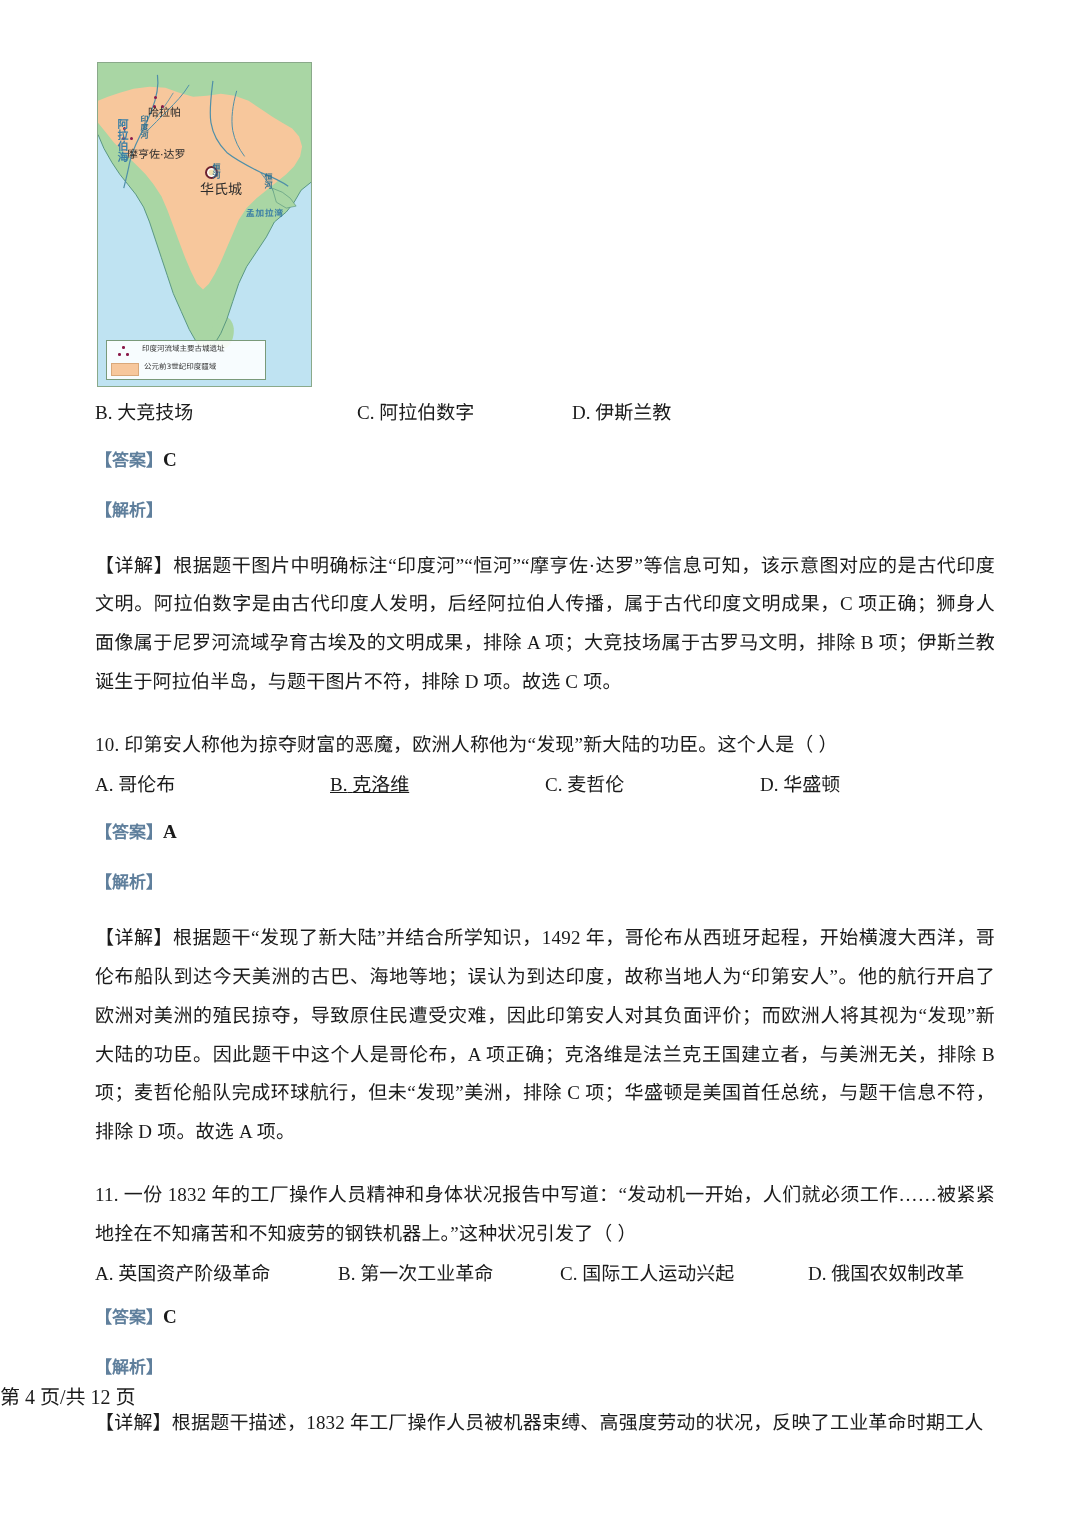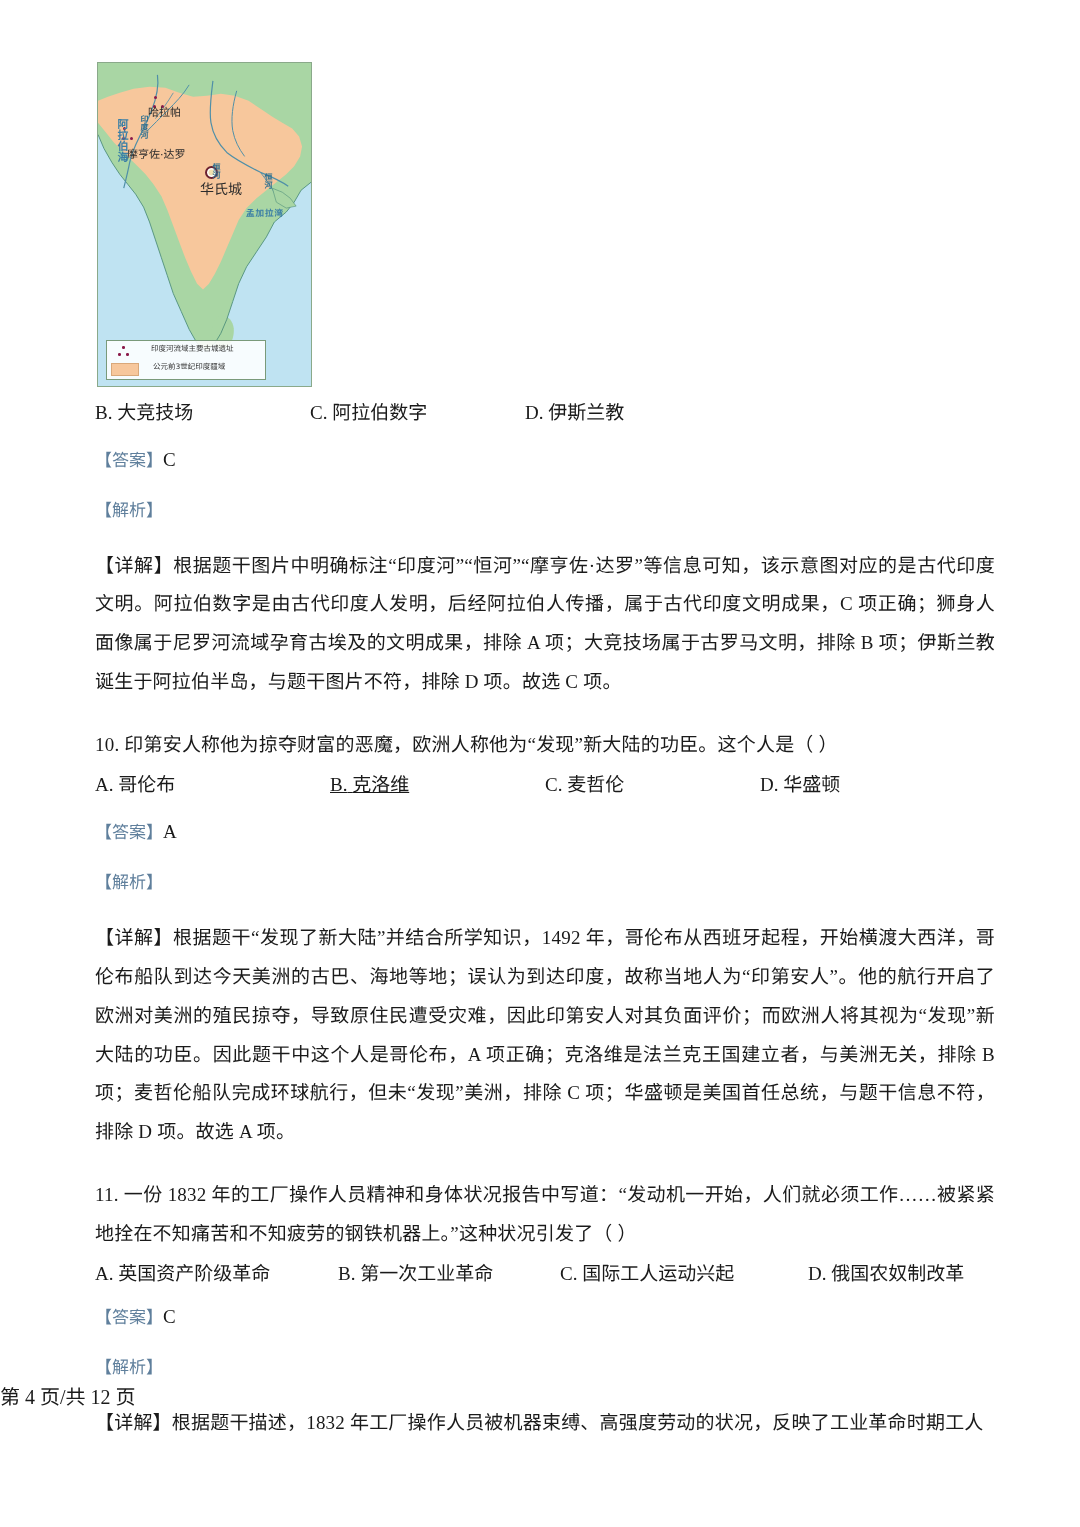--- a/index.html
+++ b/index.html
@@ -95,21 +95,21 @@
     bottom: 6px;
     width: 160px;
     background: rgba(255,255,255,0.88);
     border: 1px solid #7a9a7a;
     padding: 3px 4px;
     box-sizing: border-box;
   }
   .legend-row {
     display: flex;
     align-items: flex-start;
-    gap: 14px;
+    gap: 5px;
     margin-bottom: 3px;
   }
   .legend-row:last-child { margin-bottom: 0; }
   .legend-sym-dots {
     width: 26px; height: 15px; position: relative; flex: 0 0 26px;
   }
   .legend-sym-dots i {
     position: absolute; width: 2.5px; height: 2.5px;
     background: #8b1a4a; border-radius: 50%;
   }
@@ -134,20 +134,21 @@
     line-height: 1.5;
     margin: 4px 0 18px 0;
   }
   .options-row .opt { white-space: nowrap; }
   .opt-label { font-family: "Liberation Serif", serif; }
 
   .meta-line {
     font-size: 19px;
     line-height: 1.5;
     margin: 0 0 22px 0;
+    font-weight: bold;
   }
   .tag {
     color: #5f7f9c;
     font-family: "DejaVu Sans", sans-serif;
     font-size: 17px;
   }
   .tag-val {
     color: #1a1a1a;
     font-family: "Liberation Serif", serif;
     font-size: 19px;
@@ -260,21 +261,21 @@
           <span class="legend-text">公元前3世纪印度疆域</span>
         </div>
       </div>
     </div>
 
     <div class="options-row">
       <span class="opt" style="width:215px;">
         <span class="opt-label">B.</span>
         <span>大竞技场</span>
       </span>
-      <span class="opt" style="width:215px;">
+      <span class="opt" style="width:215px;margin-left:47px;">
         <span class="opt-label">C.</span>
         <span>阿拉伯数字</span>
       </span>
       <span class="opt">
         <span class="opt-label">D.</span>
         <span>伊斯兰教</span>
       </span>
     </div>
 
     <div class="meta-line">

